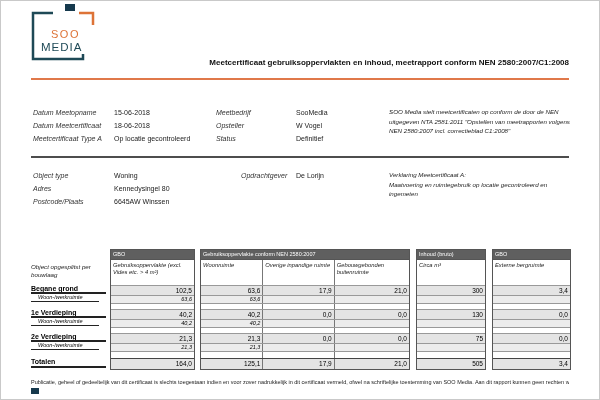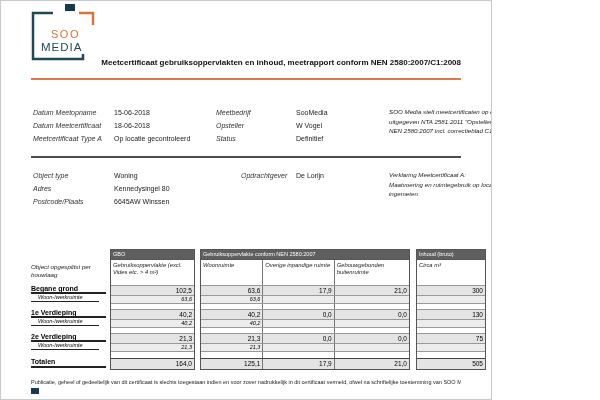--- a/index.html
+++ b/index.html
@@ -1,18 +1,18 @@
 <!DOCTYPE html>
 <html><head>
 <meta charset="utf-8">
 <style>
   * { box-sizing: border-box; margin: 0; padding: 0; }
   html,body { width:600px; height:400px; }
   body { font-family: "Liberation Sans", sans-serif; background:#fff; }
-  .page { position:relative; width:492px; height:400px; background:#fff; border:1px solid #c9c9c9; overflow:hidden; }
+  .page { position:relative; width:600px; height:400px; background:#fff; border:1px solid #c9c9c9; overflow:hidden; }
 
   
   .corner-top { position:absolute; left:64px; top:3px; width:10px; height:7px; background:#16394d; }
   .corner-bottom { position:absolute; left:30px; top:387px; width:8px; height:6px; background:#16394d; }
   .logo { position:absolute; left:28px; top:8px; }
   .title { position:absolute; right:30px; top:16px; font-size:27px; letter-spacing:1.5px; color:#2a7b96; font-weight:400; white-space:nowrap; }
   .subtitle { position:absolute; right:30px; top:57px; font-size:8px; font-weight:bold; color:#111; white-space:nowrap;padding-left:48px; }
   .rule-orange { position:absolute; left:30px; right:30px; top:77px; height:2px; background:#e0784a; }
   .rule-dark { position:absolute; left:30px; right:30px; top:155px; height:2px; background:#4d4d4d; }
 

